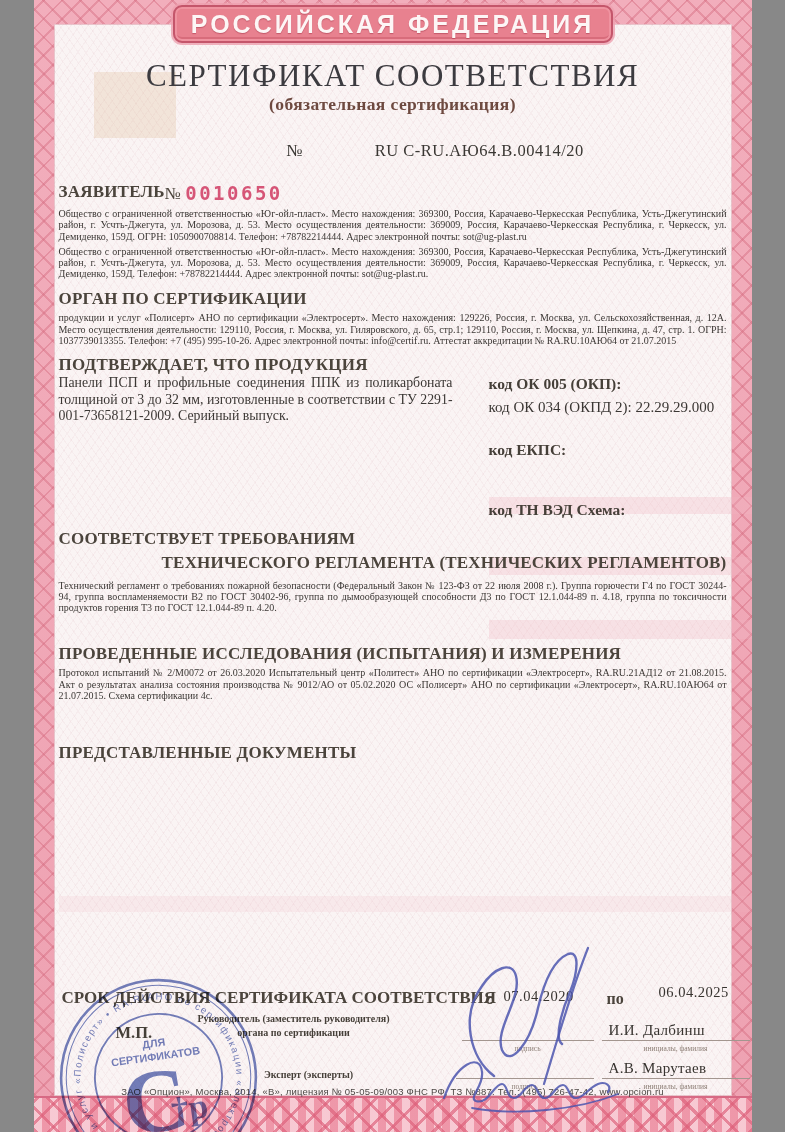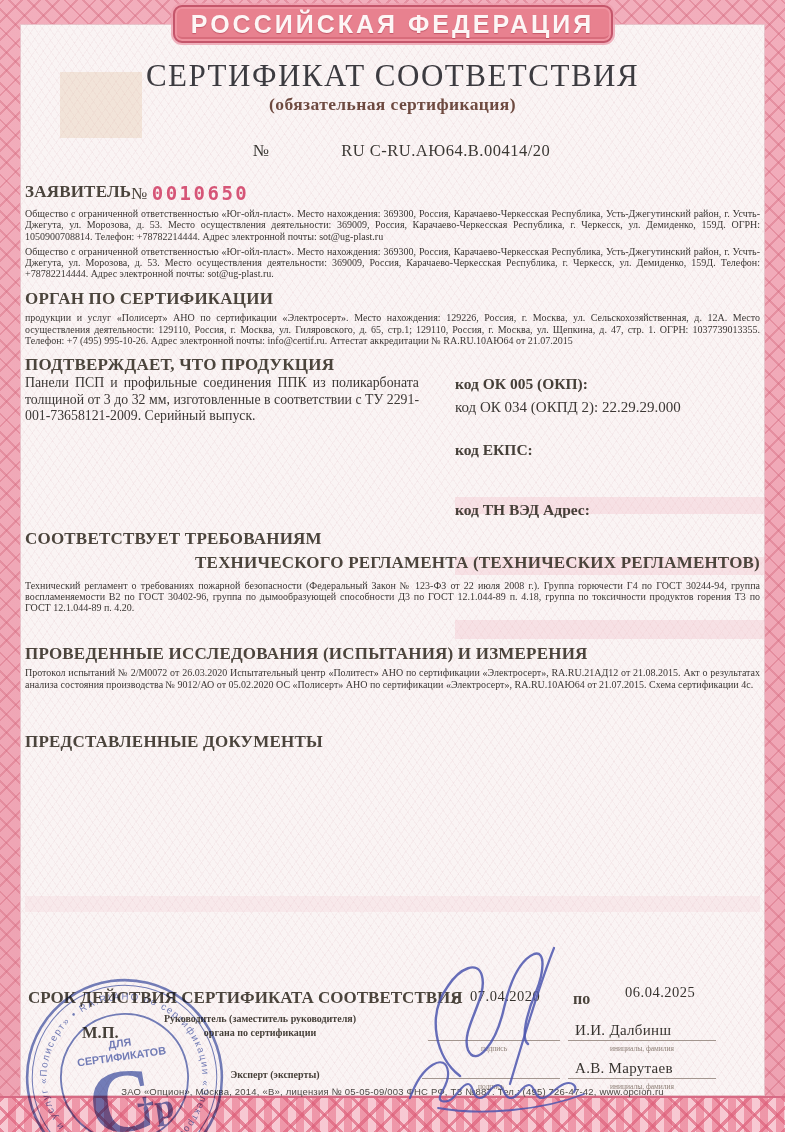--- a/index.html
+++ b/index.html
@@ -1,19 +1,19 @@
 <!DOCTYPE html>
 <html><head>
 <meta charset="utf-8">
 <title>certificate</title>
 <style>
   * { margin:0; padding:0; box-sizing:border-box; }
   html,body { background:#888; }
   .certificate {
-    position:relative; width:785px; height:1132px; margin:0 auto;
+    position:relative; width:718px; height:1132px; margin:0 auto;
     overflow:hidden;
     font-family:"Liberation Serif", serif;
     background:
       repeating-linear-gradient(45deg, rgba(214,110,130,.45) 0 2px, rgba(0,0,0,0) 2px 13px),
       repeating-linear-gradient(-45deg, rgba(214,110,130,.45) 0 2px, rgba(0,0,0,0) 2px 13px),
       linear-gradient(#f2aebc, #eea2b2);
   }
   
   .paper {
     position:absolute; left:20px; right:20px; top:24px; bottom:36px;
@@ -154,21 +154,21 @@
     <div class="sec-heading m-t6">ОРГАН ПО СЕРТИФИКАЦИИ</div>
     <div class="body-text">продукции и услуг «Полисерт» АНО по сертификации «Электросерт». Место нахождения: 129226, Россия, г. Москва, ул. Сельскохозяйственная, д. 12А. Место осуществления деятельности: 129110, Россия, г. Москва, ул. Гиляровского, д. 65, стр.1; 129110, Россия, г. Москва, ул. Щепкина, д. 47, стр. 1. ОГРН: 1037739013355. Телефон: +7 (495) 995-10-26. Адрес электронной почты: info@certif.ru. Аттестат аккредитации № RA.RU.10АЮ64 от 21.07.2015</div>
 
     <div class="sec-heading m-t6">ПОДТВЕРЖДАЕТ, ЧТО ПРОДУКЦИЯ</div>
     <div class="product-row">
       <div class="product-text">Панели ПСП и профильные соединения ППК из поликарбоната толщиной от 3 до 32 мм, изготовленные в соответствии с ТУ 2291-001-73658121-2009. Серийный выпуск.</div>
       <div class="codes">
         <div class="code-line"><span class="lbl-b">код ОК 005 (ОКП):</span> <span></span></div>
         <div class="code-line c2"><span>код ОК 034 (ОКПД 2):</span> <span>22.29.29.000</span></div>
         <div class="code-line c3"><span class="lbl-b">код ЕКПС:</span> <span></span></div>
-        <div class="code-line c4"><span class="lbl-b">код ТН ВЭД Адрес:</span> <span></span></div>
+        <div class="code-line c4"><span class="lbl-b">код ТН ВЭД Схема:</span> <span></span></div>
       </div>
     </div>
 
     <div class="sec-heading two-line-head">СООТВЕТСТВУЕТ ТРЕБОВАНИЯМ</div>
     <div class="sec-heading" style="margin-top:5px;text-align:right;">ТЕХНИЧЕСКОГО РЕГЛАМЕНТА (ТЕХНИЧЕСКИХ РЕГЛАМЕНТОВ)</div>
     <div class="body-text" style="margin-top:7px;">Технический регламент о требованиях пожарной безопасности (Федеральный Закон № 123-ФЗ от 22 июля 2008 г.). Группа горючести Г4 по ГОСТ 30244-94, группа воспламеняемости В2 по ГОСТ 30402-96, группа по дымообразующей способности Д3 по ГОСТ 12.1.044-89 п. 4.18, группа по токсичности продуктов горения Т3 по ГОСТ 12.1.044-89 п. 4.20.</div>
 
     <div class="sec-heading research-head">ПРОВЕДЕННЫЕ ИССЛЕДОВАНИЯ (ИСПЫТАНИЯ) И ИЗМЕРЕНИЯ</div>
     <div class="body-text">Протокол испытаний № 2/М0072 от 26.03.2020 Испытательный центр «Политест» АНО по сертификации «Электросерт», RA.RU.21АД12 от 21.08.2015. Акт о результатах анализа состояния производства № 9012/АО от 05.02.2020 ОС «Полисерт» АНО по сертификации «Электросерт», RA.RU.10АЮ64 от 21.07.2015. Схема сертификации 4с.</div>
 

